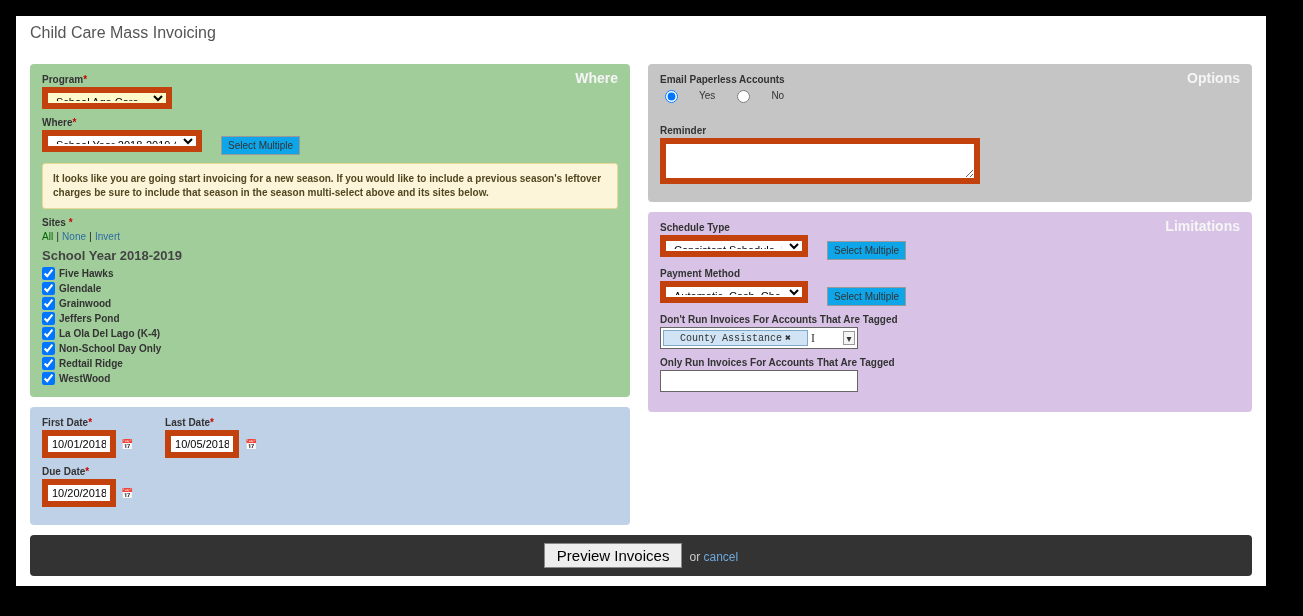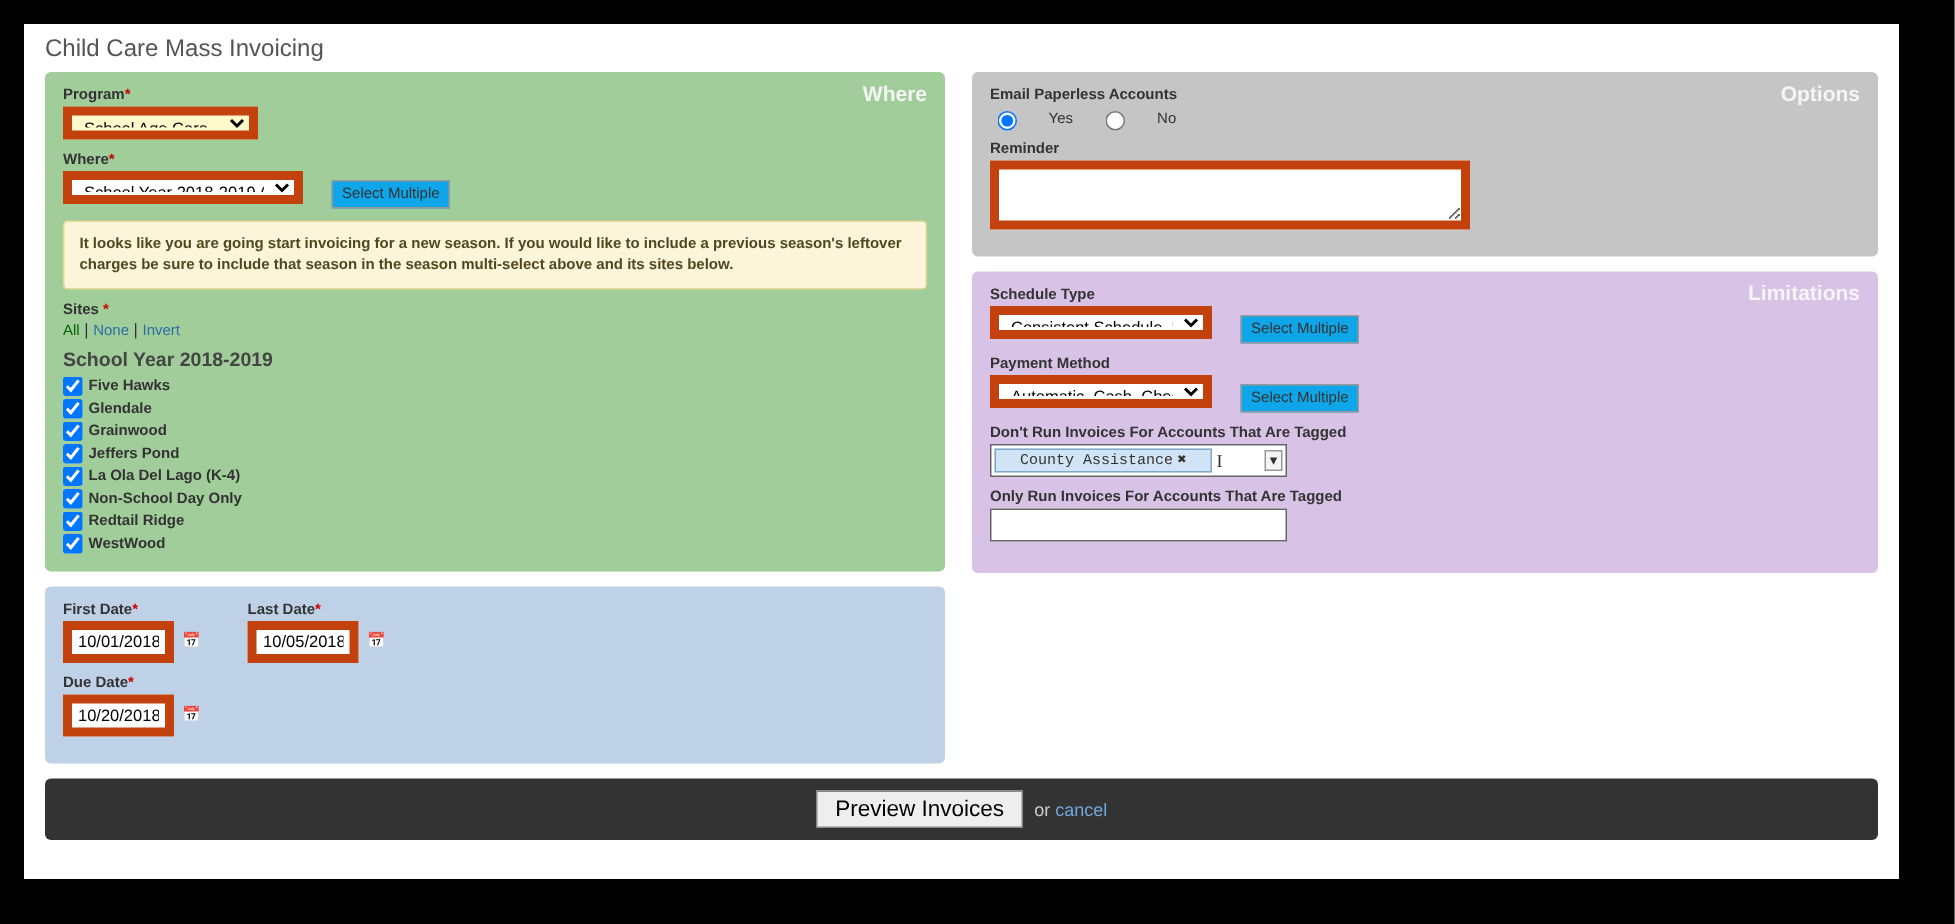--- a/index.html
+++ b/index.html
@@ -22,21 +22,21 @@
     left: 16px;
     top: 16px;
     width: 1250px;
     height: 570px;
     background: #fff;
     box-shadow: 0 4px 20px rgba(0,0,0,0.4);
   }
   .page-title {
     font-size: 16px;
     color: #555;
-    padding: 8px 14px 6px 14px;
+    padding: 8px 14px 22px 14px;
   }
   .cols {
     display: flex;
     gap: 18px;
     padding: 0 14px;
   }
   .col-left { flex: 0 0 600px; }
   .col-right { flex: 1; }
   .panel {
     border-radius: 4px;
@@ -299,21 +299,21 @@
       <div class="radio-row">
         <label>
                 <input type="radio" name="paperless" checked="" style="">
                 <span>Yes</span>
               </label>
         <label>
                 <input type="radio" name="paperless" style="">
                 <span>No</span>
               </label>
       </div>
-      <div class="field-row" style="margin-top:4px;">
+      <div class="field-row" style="margin-top:20px;">
         <div class="field-label">Reminder</div>
         <textarea class="reminder" style=""></textarea>
       </div>
     </div>
 
     <div class="panel panel-limits">
       <div class="panel-header">Limitations</div>
 
       <div class="field-row">
         <div class="field-label">Schedule Type</div>

